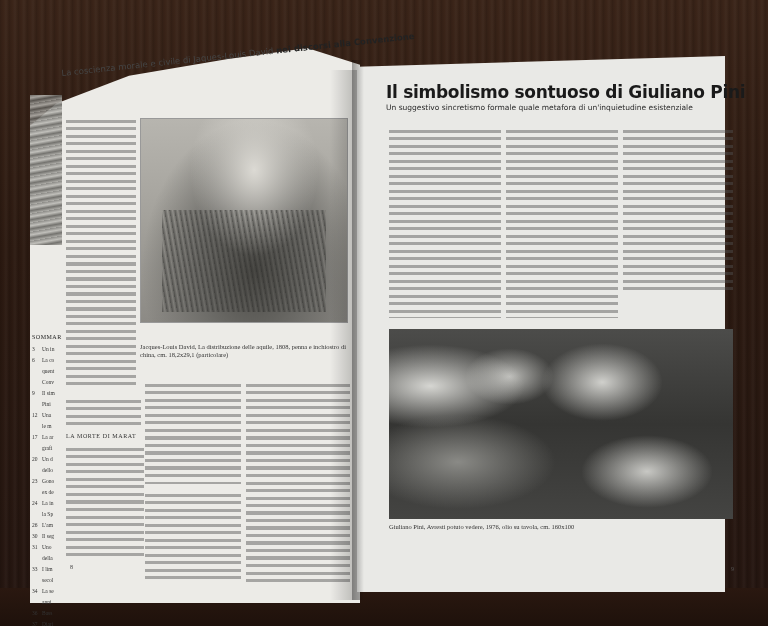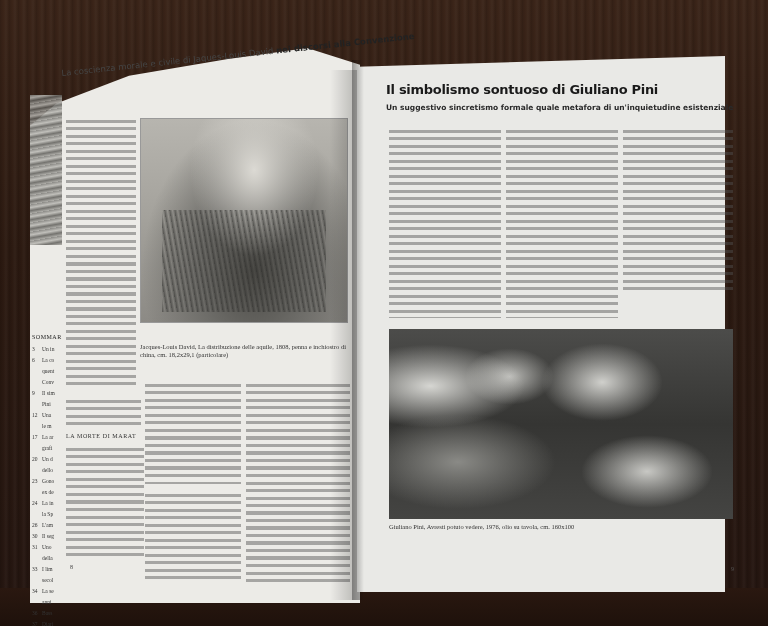--- a/index.html
+++ b/index.html
@@ -81,26 +81,26 @@
     position: absolute; left: 357px; top: 56px; width: 368px; height: 536px;
     background: #e9e9e6;
     clip-path: polygon(0% 2%, 100% 0%, 100% 100%, 0% 100%);
   }
   .gutter {
     position: absolute; left: 352px; top: 60px; width: 12px; height: 540px;
     background: linear-gradient(90deg, rgba(0,0,0,0.35), rgba(0,0,0,0));
   }
   .right-title {
     position: absolute; left: 386px; top: 82px;
-    font-family: "DejaVu Sans", sans-serif; font-size: 13px; font-weight: bold; color: #1a1a1a;
+    font-family: "DejaVu Sans", sans-serif; font-size: 17px; font-weight: bold; color: #1a1a1a;
     letter-spacing: -0.3px; white-space: nowrap;
   }
   .right-subtitle {
     position: absolute; left: 386px; top: 103px;
-    font-family: "DejaVu Sans", sans-serif; font-size: 7.5px; font-weight: bold; color: #2a2a2a;
+    font-family: "DejaVu Sans", sans-serif; font-size: 7.5px; font-weight: normal; color: #2a2a2a;
     white-space: nowrap;
   }
   .pini-image {
     position: absolute; left: 389px; top: 329px; width: 344px; height: 190px;
     background:
       radial-gradient(ellipse at 12% 30%, #d6d6d2 0%, rgba(214,214,210,0) 22%),
       radial-gradient(ellipse at 62% 28%, #d0d0cc 0%, rgba(208,208,204,0) 20%),
       radial-gradient(ellipse at 35% 25%, #bdbdb9 0%, rgba(189,189,185,0) 14%),
       radial-gradient(ellipse at 75% 75%, #c8c8c4 0%, rgba(200,200,196,0) 18%),
       radial-gradient(ellipse at 20% 70%, #8a8a86 0%, rgba(138,138,134,0) 25%),

